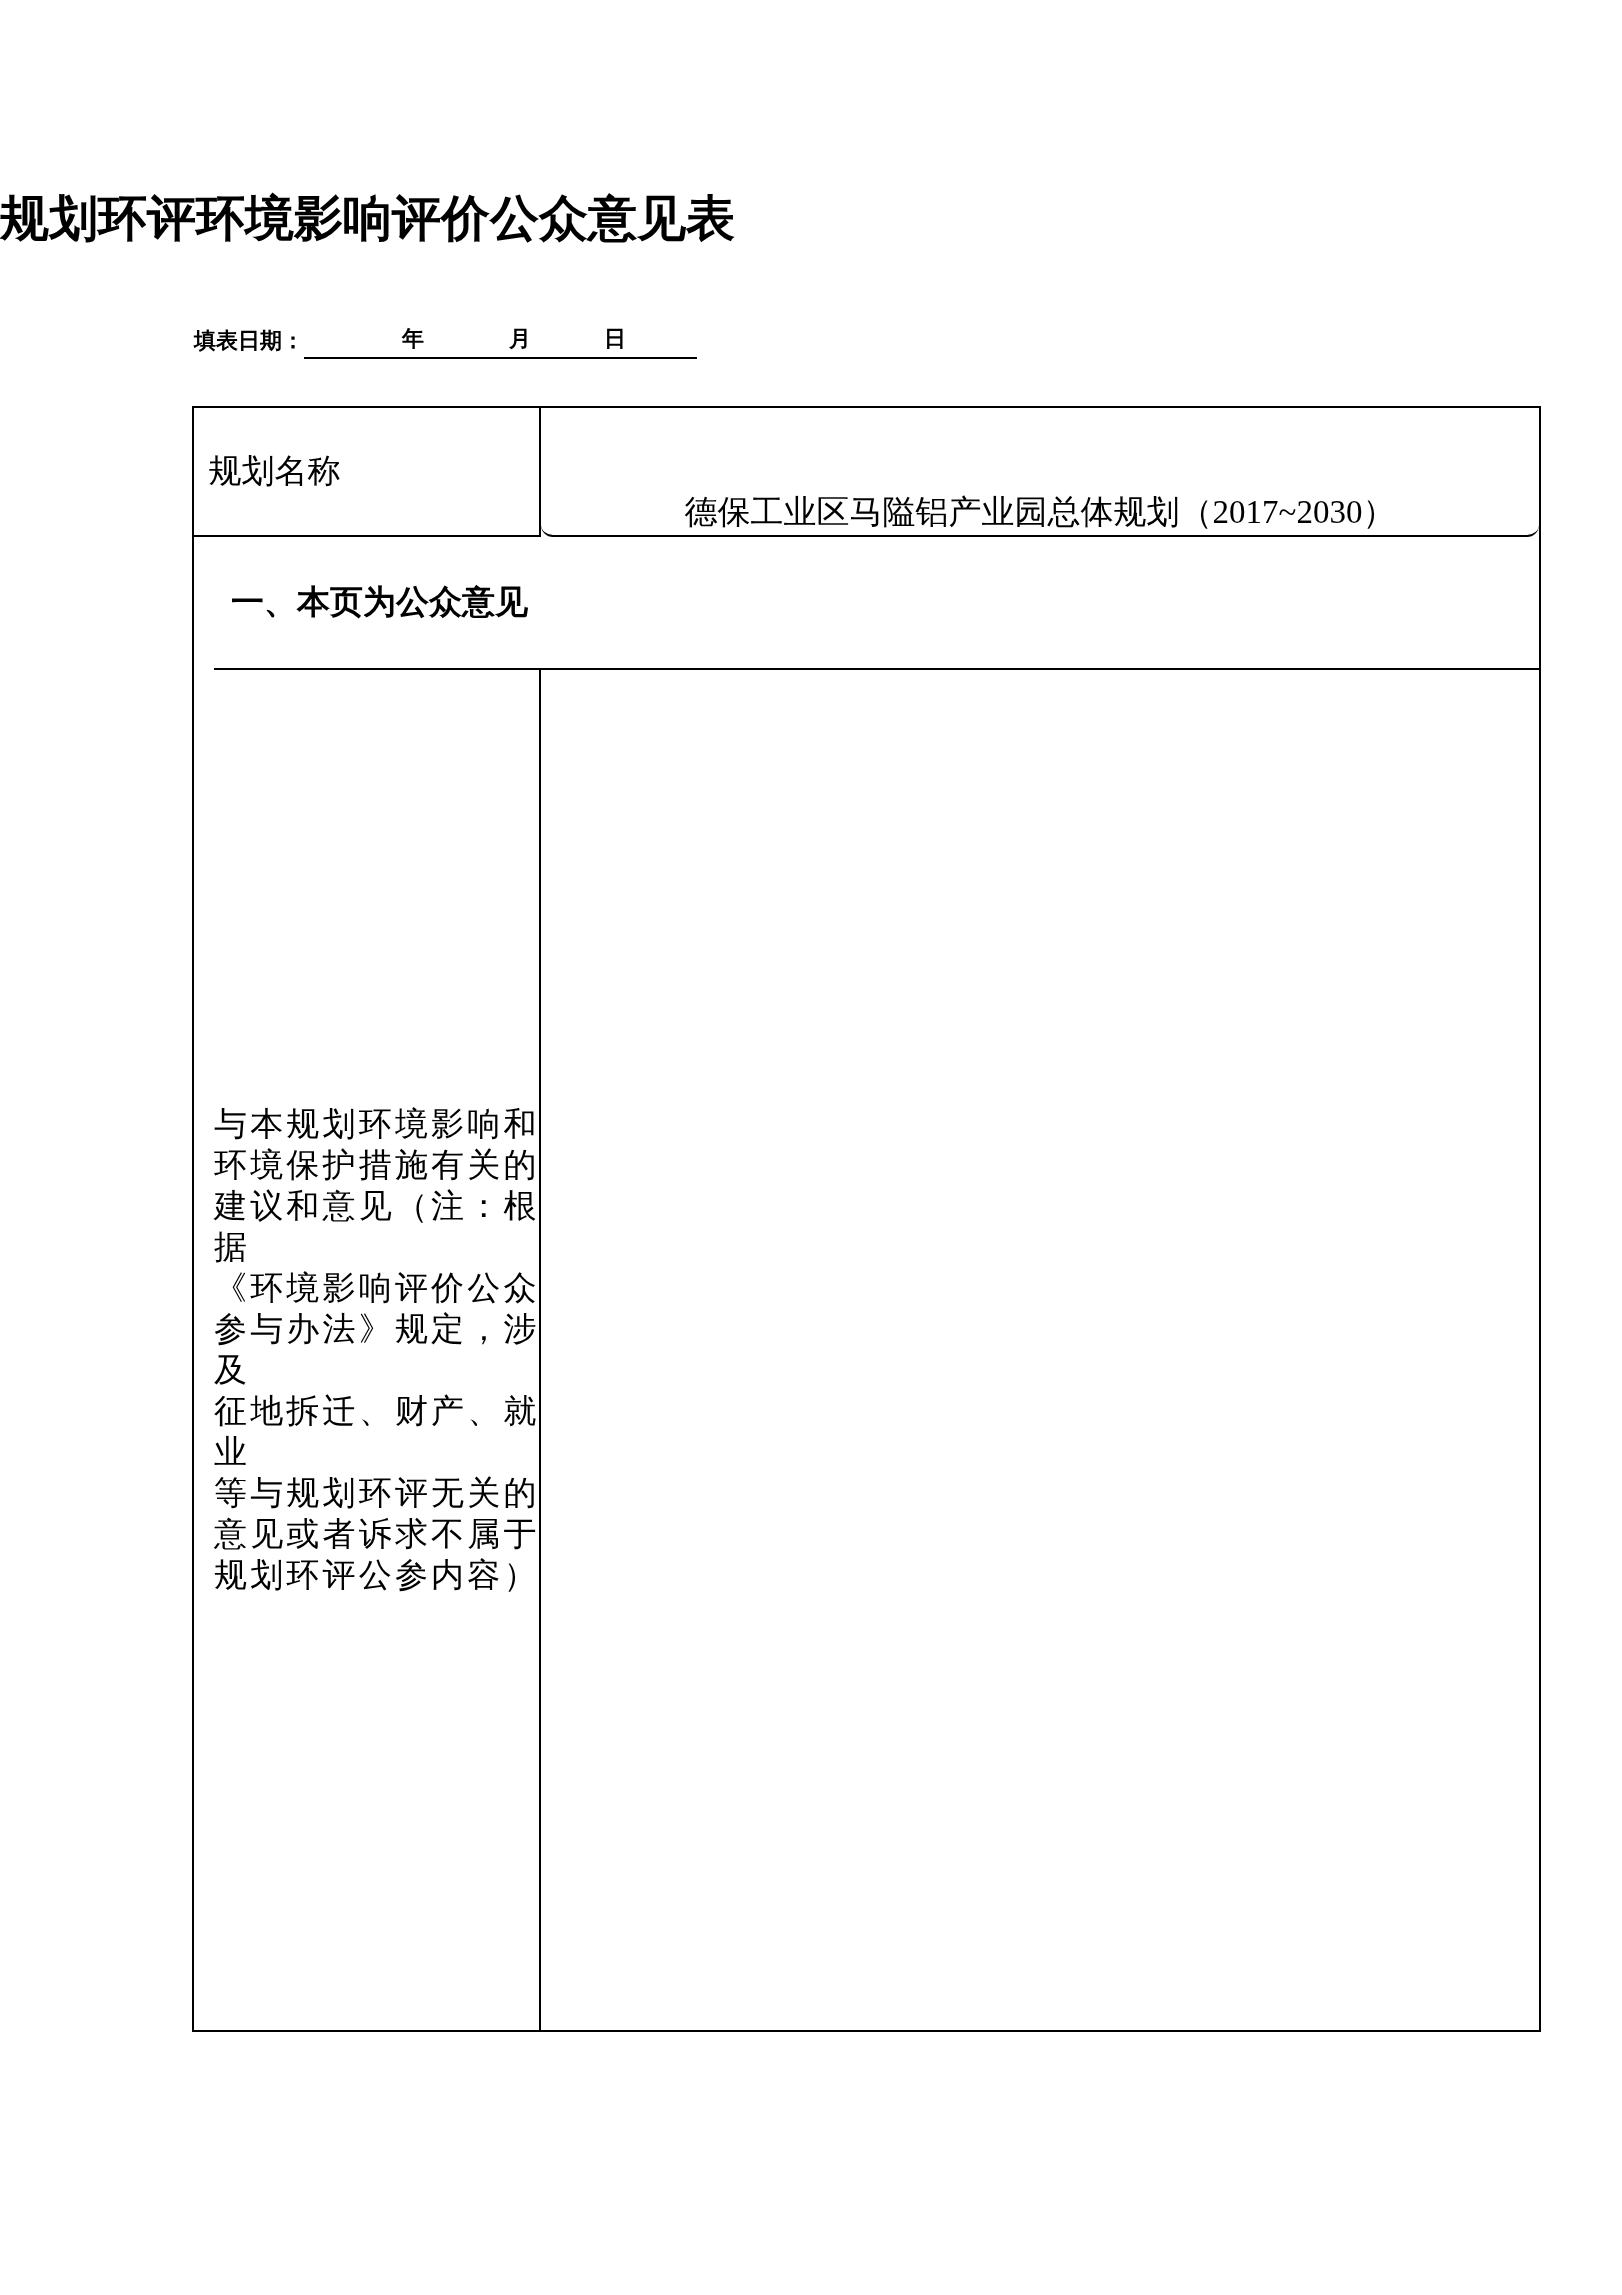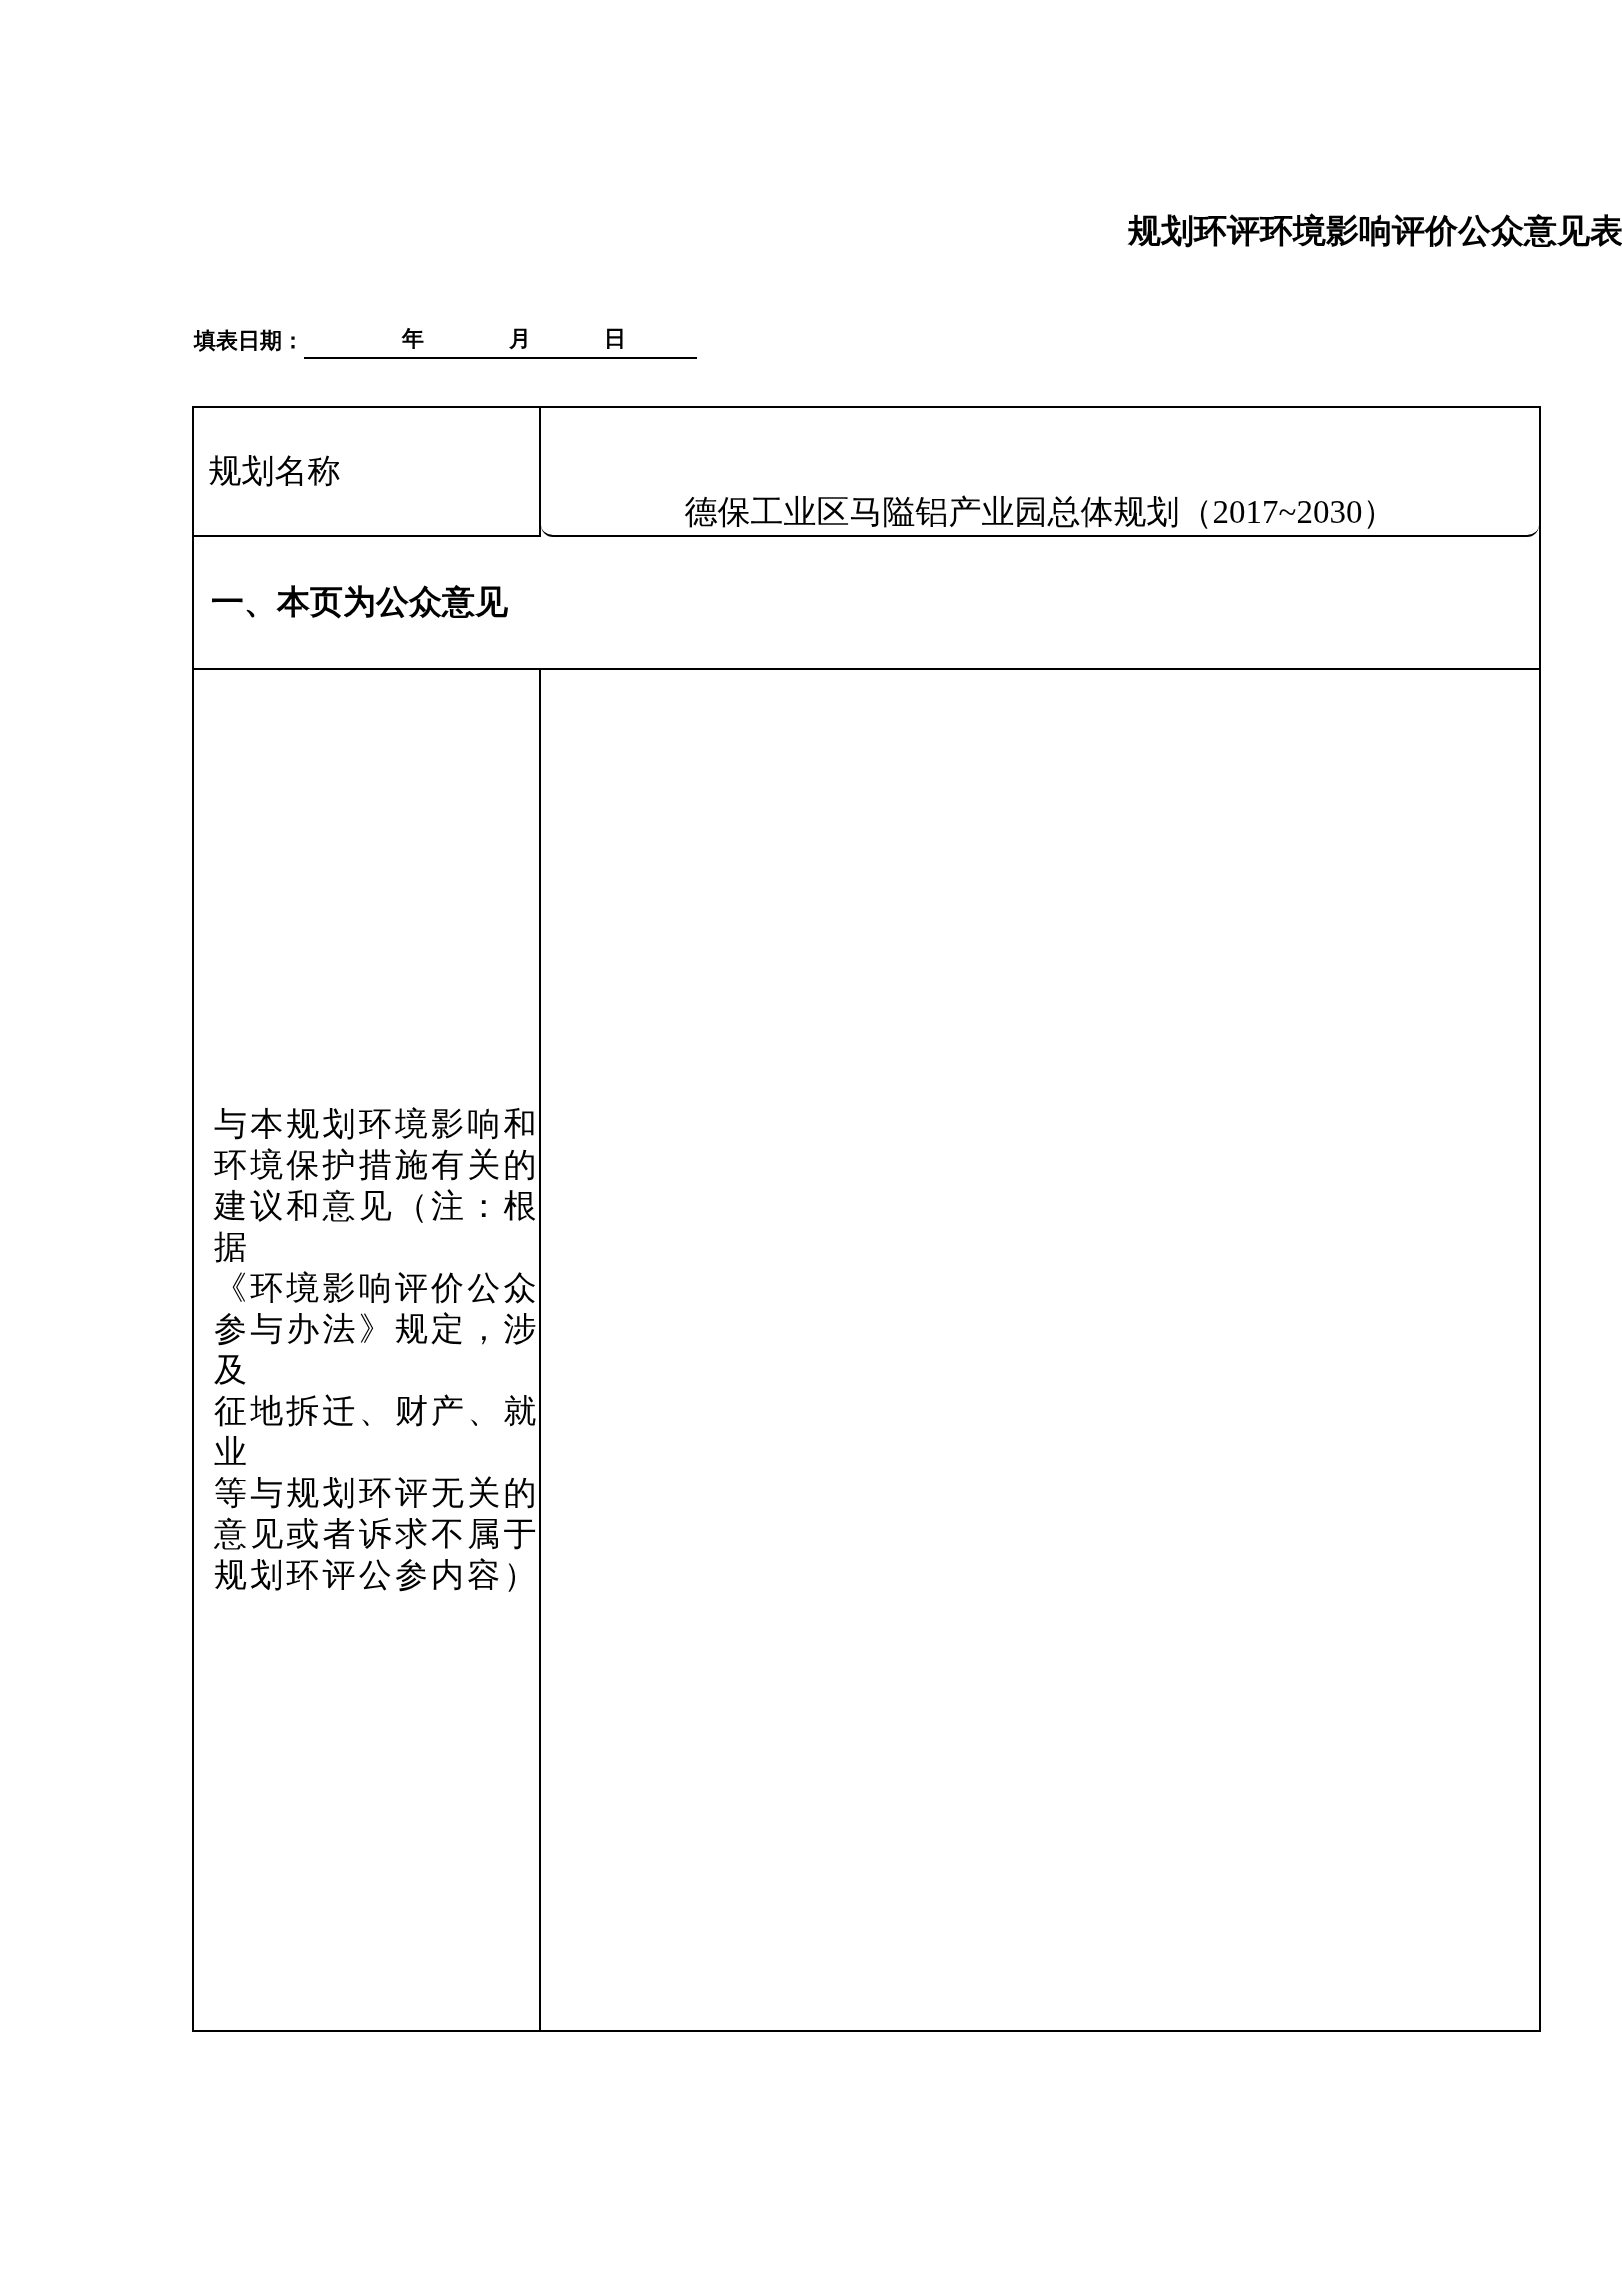--- a/index.html
+++ b/index.html
@@ -8,23 +8,23 @@
     width: 1623px; height: 2295px;
     position: relative;
     font-family: "Liberation Serif", "DejaVu Serif", serif;
     color: #000000;
   }
   .page { position: absolute; inset: 0; background: #ffffff; }
 
   
   .doc-title {
     position: absolute;
-    left: 0; right: 0; top: 204px;
-    text-align: right;
-    font-size: 33px;
+    left: 0; right: 0; top: 192px;
+    text-align: left;
+    font-size: 49px;
     line-height: 54px;
     font-weight: 700;
     letter-spacing: 0px;
     white-space: nowrap;
   }
 
   
   .date-line {
     position: absolute;
     left: 194px; top: 321px;
@@ -72,20 +72,21 @@
     justify-content: center;
     text-align: center;
     border-radius: 12px;
   }
   .cell-section-header {
     grid-column: 1 / -1; grid-row: 2;
     border-bottom: 2.6px solid #000;
     align-items: center;
     padding-left: 17px;
     font-weight: 700;
+    margin-left: 20px;
   }
   .cell-opinion-prompt {
     grid-column: 1; grid-row: 3;
     border-right: 2px solid #000;
     align-items: center;
     padding-left: 20px;
     padding-right: 2.6px;
   }
   .opinion-prompt-text {
     width: 100%;

